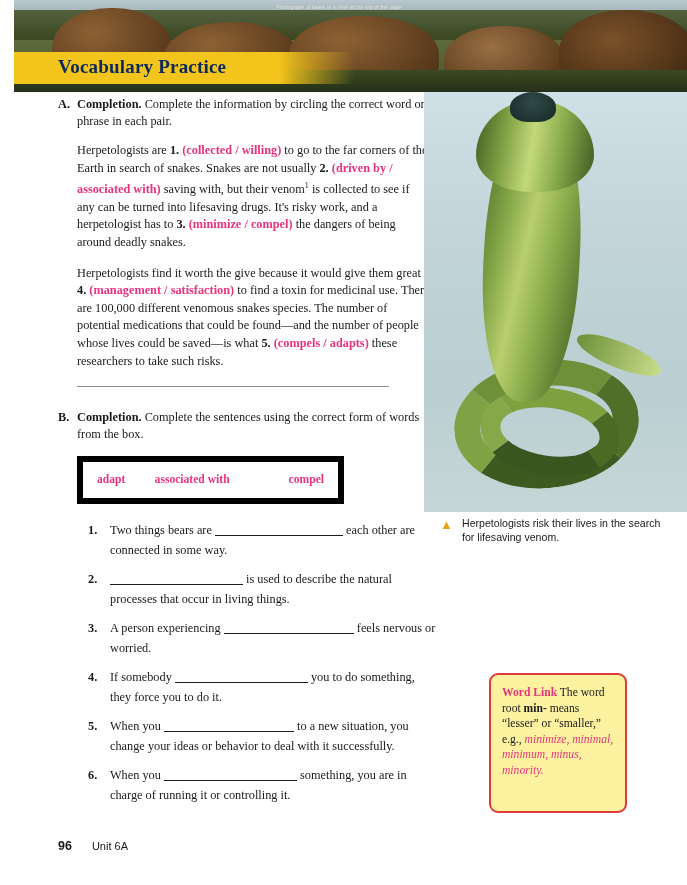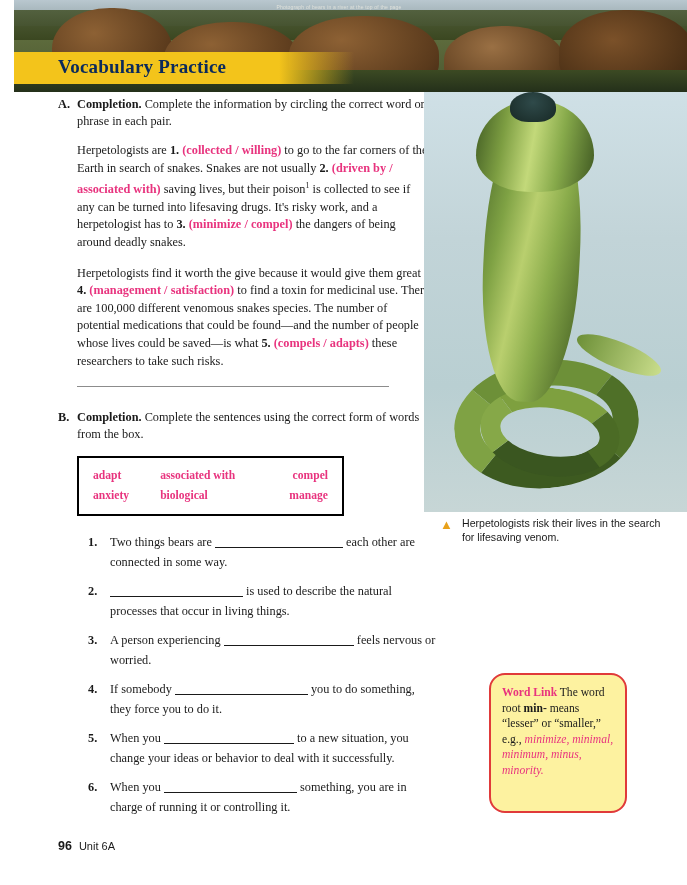--- a/index.html
+++ b/index.html
@@ -134,21 +134,21 @@
     color: #2a2a2a;
     line-height: 11px;
   }
   .footnote .fn-num { color: #e8337e; font-weight: bold; margin-right: 3px; }
   .footnote b { font-weight: bold; }
 
   
   .word-box {
     margin: 14px 0 0 19px;
     width: 267px;
-    border: 2px solid #000000;
+    border: 6px solid #000000;
     padding: 11px 14px 12px 14px;
     box-sizing: border-box;
   }
   .word-box table {
     width: 100%;
     border-collapse: collapse;
   }
   .word-box td {
     font-size: 11.6px;
     color: #e8337e;
@@ -274,21 +274,21 @@
   }
 
   
   .word-link {
     position: absolute;
     left: 489px; top: 673px;
     width: 138px;
     min-height: 140px;
     background: #fdf2a0;
     border: 2px solid #e03a3a;
-    border-radius: 16px;
+    border-radius: 9px;
     padding: 10px 11px 12px 11px;
     box-sizing: border-box;
     font-family: "Liberation Serif", serif;
     font-size: 11.6px;
     line-height: 15.6px;
     color: #1a1a1a;
   }
   .word-link .wl-title { color: #e8337e; font-weight: bold; }
   .word-link .wl-bold { font-weight: bold; }
   .word-link .wl-italic { font-style: italic; color: #e8337e; }
@@ -296,21 +296,21 @@
   
   .footer {
     position: absolute;
     left: 58px; top: 836px;
     font-family: "Liberation Sans", sans-serif;
   }
   .footer .pg {
     font-weight: bold;
     font-size: 12.5px;
     color: #1a1a1a;
-    margin-right: 7px;
+    margin-right: 20px;
   }
   .footer .unit {
     font-size: 11px;
     color: #1a1a1a;
   }
 </style>
 </head>
 <body>
 
 <div class="page">
@@ -335,21 +335,21 @@
     <div class="exercise">
       <div class="ex-head">
         <span class="ex-letter">A.</span>
         <b>Completion.</b>
         <span>Complete the information by circling the correct word or phrase in each pair.</span>
       </div>
 
       <div class="para">
         <span>Herpetologists are </span><span class="bold">1.</span>
         <span class="pink">(<span>collected</span></span><span class="pink"> / </span><span class="pink"><span>willing</span>)</span><span> to go to the far corners of the Earth in search of snakes. Snakes are not usually </span><span class="bold">2.</span>
-        <span class="pink">(<span>driven by</span></span><span class="pink"> / </span><span class="pink"><span>associated with</span>)</span><span> saving lives, but their poison</span><sup>1</sup><span> is collected to see if any can be turned into lifesaving drugs. It's risky work, and a herpetologist has to </span><span class="bold">3.</span>
+        <span class="pink">(<span>driven by</span></span><span class="pink"> / </span><span class="pink"><span>associated with</span>)</span><span> saving with, but their venom</span><sup>1</sup><span> is collected to see if any can be turned into lifesaving drugs. It's risky work, and a herpetologist has to </span><span class="bold">3.</span>
         <span class="pink">(<span>minimize</span></span><span class="pink"> / </span><span class="pink"><span>compel</span>)</span><span> the dangers of being around deadly snakes.</span>
       </div>
 
       <div class="para">
         <span>Herpetologists find it worth the give because it would give them great </span><span class="bold">4.</span>
         <span class="pink">(<span>management</span></span><span class="pink"> / </span><span class="pink"><span>satisfaction</span>)</span><span> to find a toxin for medicinal use. There are 100,000 different venomous snakes species. The number of potential medications that could be found—and the number of people whose lives could be saved—is what </span><span class="bold">5.</span>
         <span class="pink">(<span>compels</span></span><span class="pink"> / </span><span class="pink"><span>adapts</span>)</span><span> these researchers to take such risks.</span>
       </div>
 
       <div class="footnote-rule"></div>
@@ -363,25 +363,20 @@
       </div>
 
       <div class="word-box">
         <table>
           <tbody>
               <tr>
             <td>adapt</td>
             <td class="c2">associated with</td>
             <td class="c3">compel</td>
           </tr>
-          <tr>
-            <td>anxiety</td>
-            <td class="c2">biological</td>
-            <td class="c3">manage</td>
-          </tr>
         </tbody>
           </table>
       </div>
 
       <div class="qlist">
         <div class="q">
           <span class="qn">1.</span><span>Two things bears are </span><span class="blank b-w1"></span><span> each other are connected in some way.</span>
         </div>
         <div class="q">
           <span class="qn">2.</span><span></span><span class="blank b-w2"></span><span> is used to describe the natural processes that occur in living things.</span>

